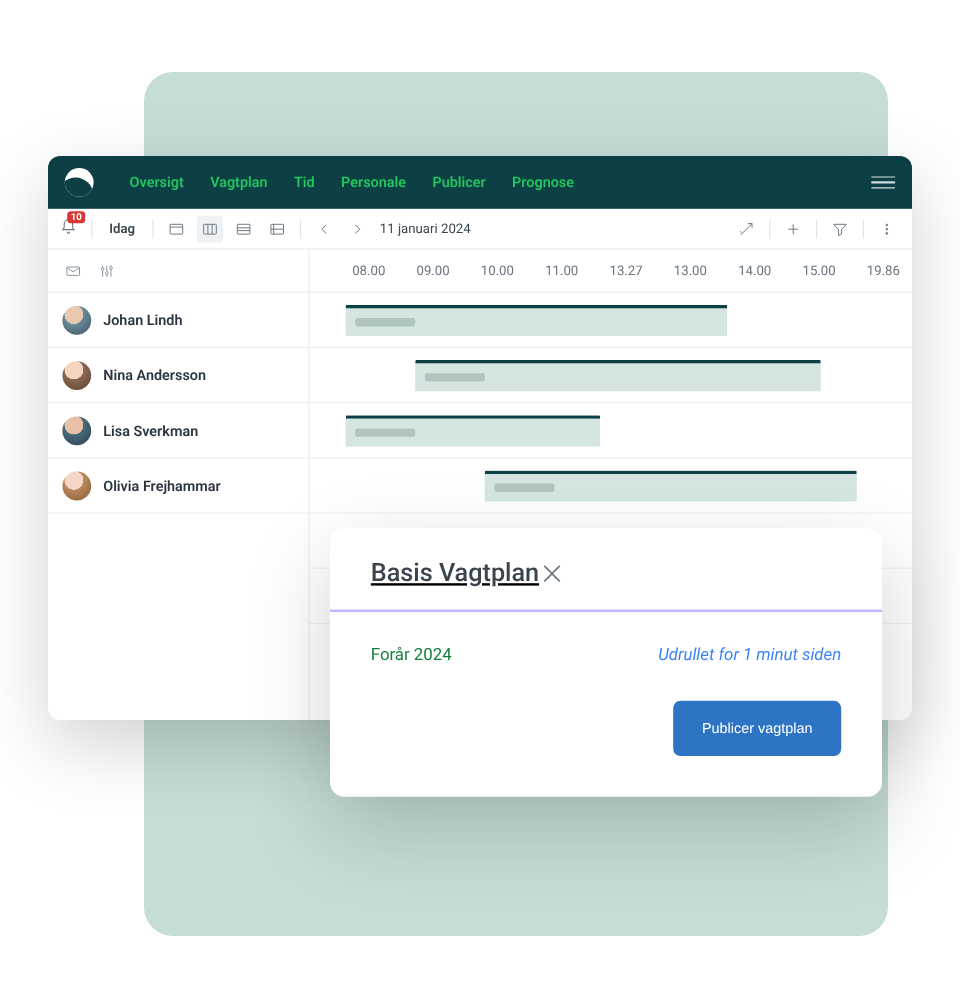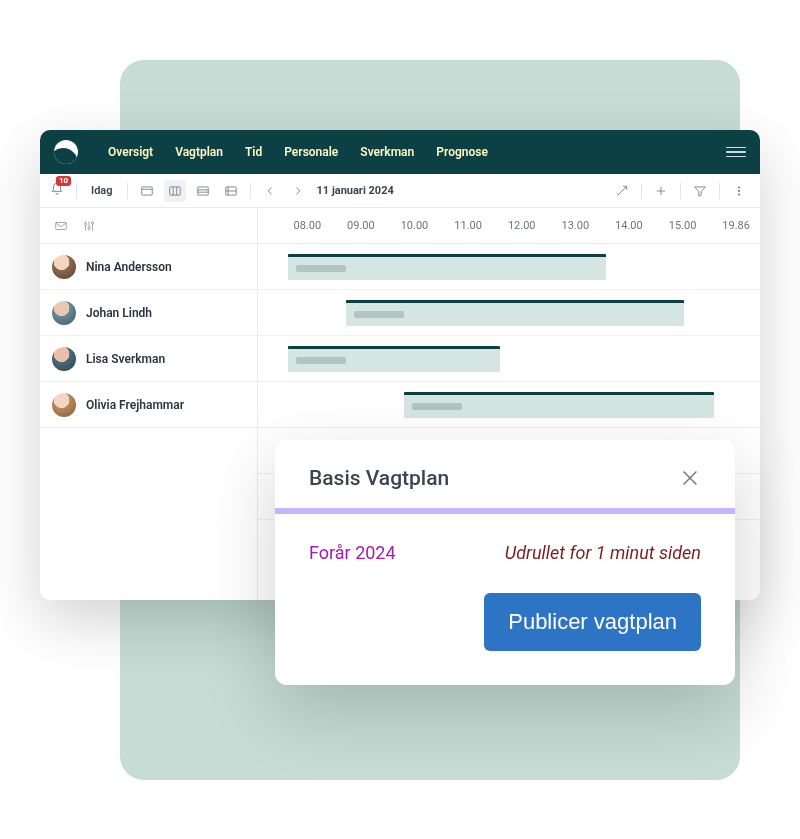--- a/index.html
+++ b/index.html
@@ -57,21 +57,21 @@
     border-radius: 50%;
     left: -6px; top: 8px;
   }
   .nav {
     display: flex;
     gap: 2px;
     margin-left: 12px;
     flex: 1;
   }
   .nav-item {
-    color: #fef9c3;
+    color: #22c55e;
     font-size: 12px;
     font-weight: 600;
     padding: 6px 10px;
     cursor: pointer;
   }
   .hamburger {
     width: 20px;
     display: flex;
     flex-direction: column;
     gap: 3px;
@@ -117,21 +117,21 @@
   }
   .tool-icon {
     width: 22px; height: 22px;
     display: flex; align-items: center; justify-content: center;
     border-radius: 3px;
     cursor: pointer;
     color: #6a7680;
   }
   .tool-icon.active { background: #eef2f5; }
   .tool-icon svg { width: 14px; height: 14px; stroke: currentColor; fill: none; stroke-width: 1.4; }
-  .date-label { font-weight: 700; margin-left: 2px; color: #3a4550; text-align: right; }
+  .date-label { font-weight: 400; margin-left: 2px; color: #3a4550; text-align: right; }
   .toolbar-spacer { flex: 1; }
   .schedule-area {
     display: flex;
     flex: 1;
     overflow: hidden;
   }
   .left-col {
     width: 218px;
     flex-shrink: 0;
     border-right: 1px solid #e8ecef;
@@ -218,81 +218,81 @@
     top: 440px;
     width: 460px;
     background: #fff;
     border-radius: 12px;
     box-shadow: 0 25px 70px rgba(0,0,0,0.18);
     padding: 0;
   }
   .modal-header {
     display: flex;
     align-items: center;
-    justify-content: space-between;
     padding: 26px 34px 18px 34px;
-    border-bottom: 6px solid #c4b5fd;
+    border-bottom: 2px solid #c4b5fd;
+    text-decoration: underline;
   }
   .modal-title {
     font-size: 21px;
     font-weight: 500;
     color: #3a4550;
   }
   .close-btn {
     width: 22px; height: 22px;
     cursor: pointer;
     color: #6a7580;
   }
   .close-btn svg { width: 100%; height: 100%; stroke: currentColor; stroke-width: 1.5; }
   .modal-body {
     padding: 28px 34px 12px 34px;
     display: flex;
     justify-content: space-between;
     align-items: baseline;
   }
   .season {
-    font-size: 18px;
-    color: #a21caf;
+    font-size: 14px;
+    color: #15803d;
   }
   .status {
-    font-size: 18px;
+    font-size: 14px;
     font-style: italic;
-    color: #7f1d1d;
+    color: #3b82f6;
   }
   .modal-footer {
     padding: 18px 34px 34px 34px;
     display: flex;
     justify-content: flex-end;
   }
   .publish-btn {
     background: #2d74c4;
     color: #fff;
     border: none;
     border-radius: 6px;
     padding: 16px 24px;
-    font-size: 22px;
+    font-size: 12px;
     font-weight: 500;
     cursor: pointer;
   }
 </style>
 </head>
 <body>
 
 <div class="bg-panel"></div>
 
 <div class="app-window">
 
   <div class="topbar">
     <div class="logo"></div>
     <div class="nav">
       <div class="nav-item">Oversigt</div>
       <div class="nav-item">Vagtplan</div>
       <div class="nav-item">Tid</div>
       <div class="nav-item">Personale</div>
-      <div class="nav-item">Sverkman</div>
+      <div class="nav-item">Publicer</div>
       <div class="nav-item">Prognose</div>
     </div>
     <div class="hamburger">
       <span></span>
         <span></span>
         <span></span>
     </div>
   </div>
 
   <div class="toolbar">
@@ -386,45 +386,45 @@
         <svg viewBox="0 0 24 24">
             <line x1="6" y1="4" x2="6" y2="20"></line>
             <line x1="12" y1="4" x2="12" y2="20"></line>
             <line x1="18" y1="4" x2="18" y2="20"></line>
             <circle cx="6" cy="9" r="2" fill="#fff"></circle>
             <circle cx="12" cy="15" r="2" fill="#fff"></circle>
             <circle cx="18" cy="7" r="2" fill="#fff"></circle>
           </svg>
       </div>
       <div class="emp-row">
+        <div class="avatar av2"></div>
+        <div class="emp-name">Johan Lindh</div>
+      </div>
+      <div class="emp-row">
         <div class="avatar av1"></div>
         <div class="emp-name">Nina Andersson</div>
-      </div>
-      <div class="emp-row">
-        <div class="avatar av2"></div>
-        <div class="emp-name">Johan Lindh</div>
       </div>
       <div class="emp-row">
         <div class="avatar av5"></div>
         <div class="emp-name">Lisa Sverkman</div>
       </div>
       <div class="emp-row">
         <div class="avatar av6"></div>
         <div class="emp-name">Olivia Frejhammar</div>
       </div>
     </div>
 
     <div class="right-col">
       <div class="time-header">
         <div class="time-slot" style="width:30px"></div>
         <div class="time-slot">08.00</div>
         <div class="time-slot">09.00</div>
         <div class="time-slot">10.00</div>
         <div class="time-slot">11.00</div>
-        <div class="time-slot">12.00</div>
+        <div class="time-slot">13.27</div>
         <div class="time-slot">13.00</div>
         <div class="time-slot">14.00</div>
         <div class="time-slot">15.00</div>
         <div class="time-slot">19.86</div>
       </div>
       <div class="gantt-rows">
         <div class="gantt-row">
           <div class="shift" style="left:30px; width:318px;">
               <div class="shift-label"></div>
             </div>

